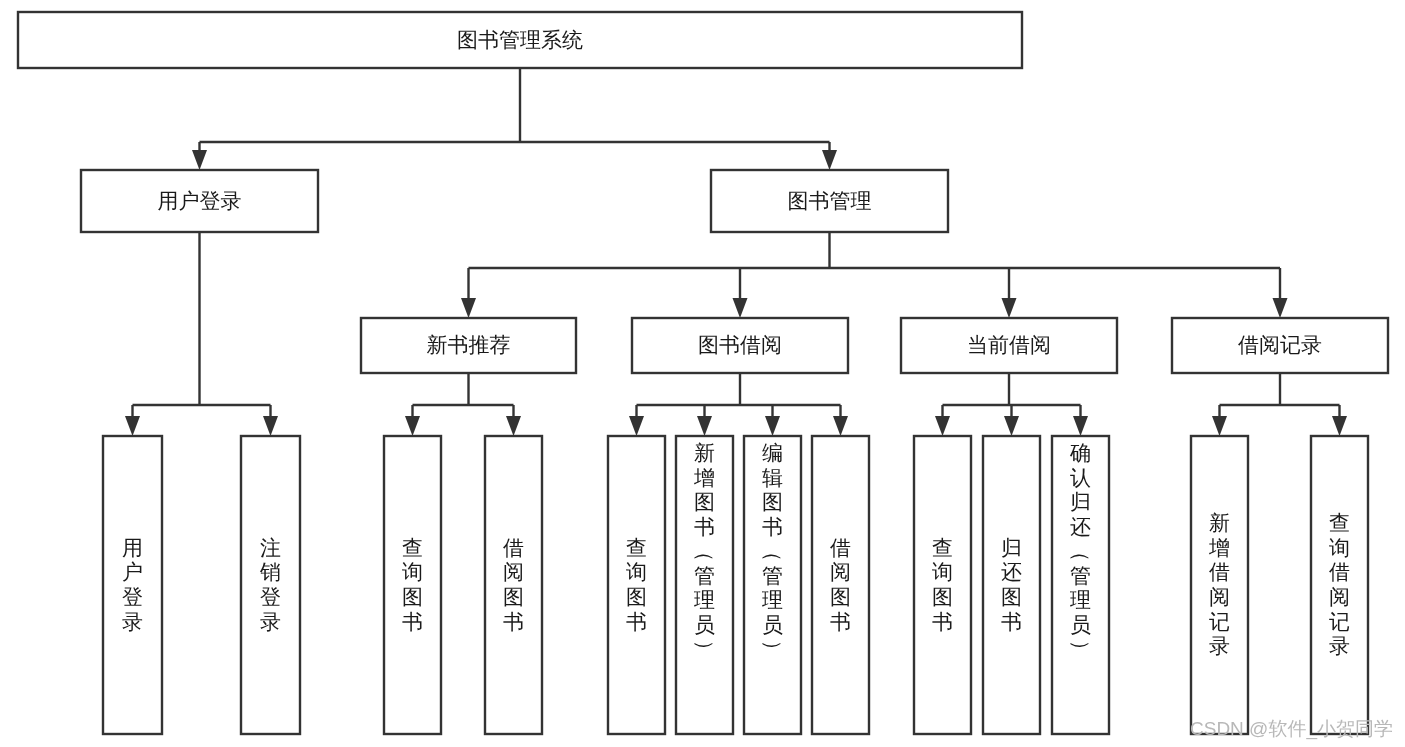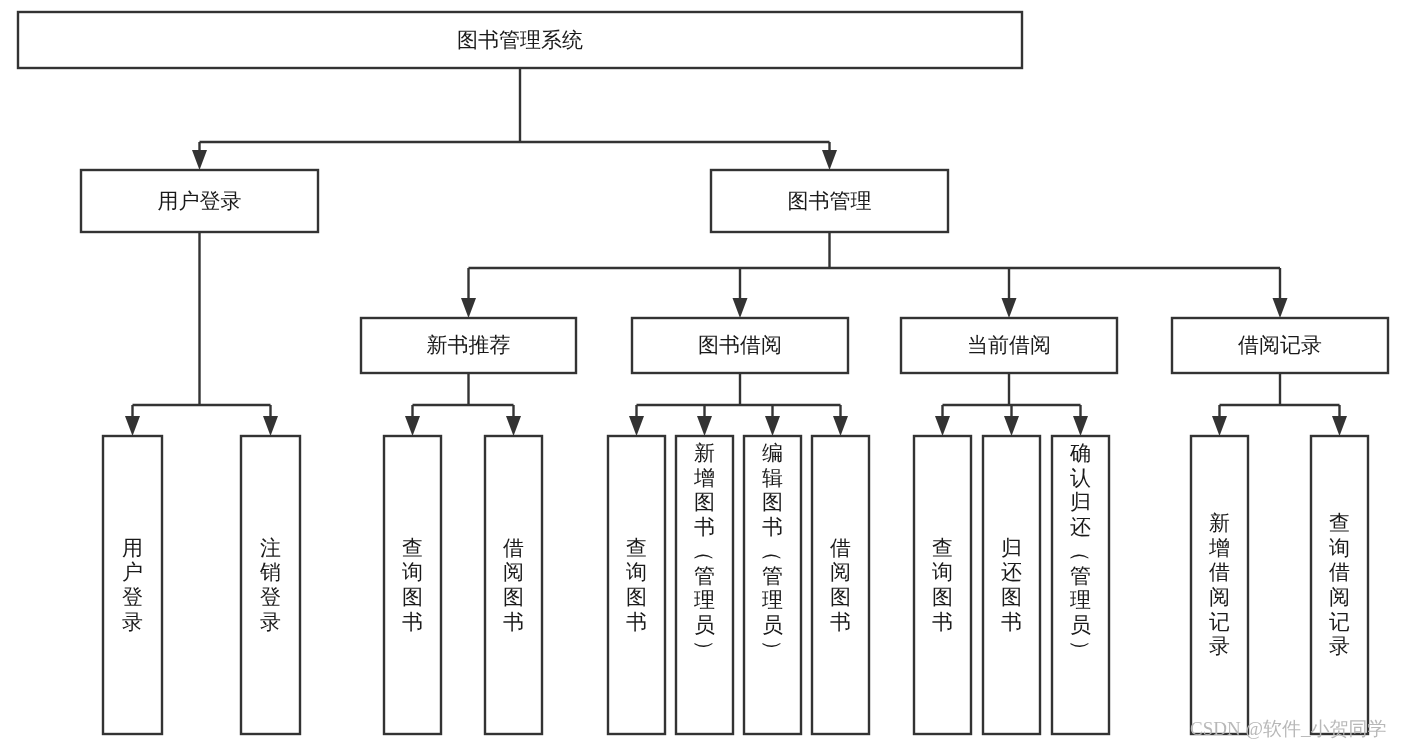--- a/index.html
+++ b/index.html
@@ -269,15 +269,15 @@
       <div class="vlabel-wrap" style="left: 1311px; top: 436px; width: 57px; height: 298px;">
         <span class="ch">查</span>
         <span class="ch">询</span>
         <span class="ch">借</span>
         <span class="ch">阅</span>
         <span class="ch">记</span>
         <span class="ch">录</span>
       </div>
     </div>
 
-  <div class="watermark" style="left: 1190px; top: 716px; font-family: Liberation Serif, serif;">CSDN @软件_小贺同学</div>
+  <div class="watermark" style="left: 1190px; top: 716px;">CSDN @软件_小贺同学</div>
 
 </div>
 
 </body></html>

